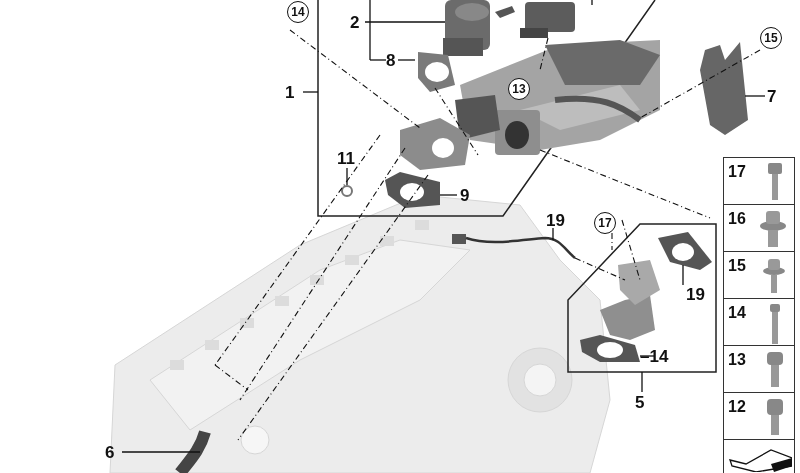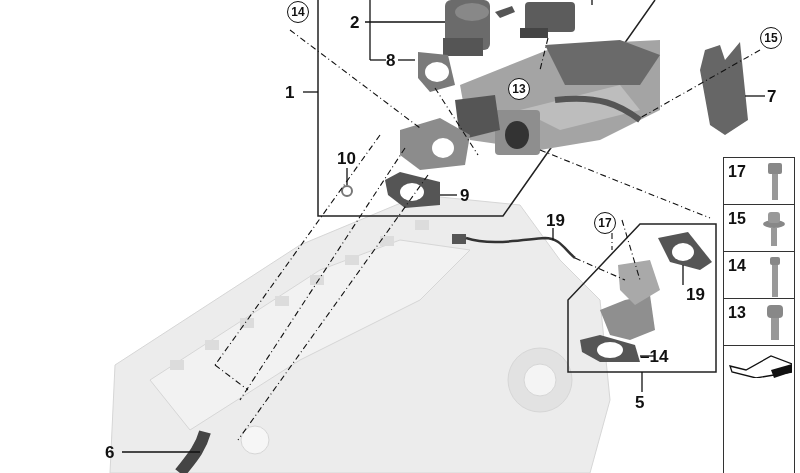--- a/index.html
+++ b/index.html
@@ -139,34 +139,42 @@
 
   <div class="lbl" style="left:285px;top:84px">1</div>
   <div class="lbl" style="left:350px;top:14px">2</div>
   <div class="lbl" style="left:635px;top:394px">5</div>
   <div class="lbl" style="left:105px;top:444px">6</div>
   <div class="lbl" style="left:767px;top:88px">7</div>
   <div class="lbl" style="left:386px;top:52px">8</div>
   <div class="lbl" style="left:460px;top:187px">9</div>
   <div class="lbl" style="left:686px;top:286px">19</div>
   <div class="lbl" style="left:640px;top:348px">–14</div>
-  <div class="lbl" style="left:337px;top:150px">10</div>
+  <div class="lbl" style="left:337px;top:150px">11</div>
   <div class="lbl" style="left:546px;top:212px">19</div>
 
   <div class="circ" style="left:508px;top:78px">13</div>
   <div class="circ" style="left:287px;top:1px">14</div>
   <div class="circ" style="left:760px;top:27px">15</div>
   <div class="circ" style="left:594px;top:212px">17</div>
 
   <div class="legend">
     <div class="cell">
       <span class="num">17</span>
       <svg width="26" height="42">
           <rect x="6" y="2" width="14" height="11" rx="2" fill="#888"></rect>
           <rect x="10" y="13" width="6" height="26" fill="#999"></rect>
+        </svg>
+    </div>
+    <div class="cell">
+      <span class="num">16</span>
+      <svg width="30" height="42">
+          <ellipse cx="15" cy="18" rx="13" ry="5" fill="#888"></ellipse>
+          <rect x="8" y="3" width="14" height="13" rx="3" fill="#999"></rect>
+          <rect x="10" y="22" width="10" height="17" fill="#999"></rect>
         </svg>
     </div>
     <div class="cell">
       <span class="num">15</span>
       <svg width="28" height="42">
           <ellipse cx="14" cy="16" rx="11" ry="4" fill="#888"></ellipse>
           <rect x="8" y="4" width="12" height="11" rx="3" fill="#999"></rect>
           <rect x="11" y="20" width="6" height="18" fill="#999"></rect>
         </svg>
     </div>
@@ -177,20 +185,27 @@
           <rect x="10" y="10" width="6" height="32" fill="#999"></rect>
         </svg>
     </div>
     <div class="cell">
       <span class="num">13</span>
       <svg width="26" height="42">
           <rect x="5" y="3" width="16" height="13" rx="4" fill="#888"></rect>
           <rect x="9" y="16" width="8" height="22" fill="#999"></rect>
         </svg>
     </div>
+    <div class="cell">
+      <span class="num">12</span>
+      <svg width="26" height="42">
+          <rect x="5" y="3" width="16" height="16" rx="4" fill="#888"></rect>
+          <rect x="9" y="19" width="8" height="20" fill="#999"></rect>
+        </svg>
+    </div>
     <div class="cell last">
       <svg width="66" height="28" style="right:2px;top:4px">
           <path d="M4 16 L20 20 L45 6 L66 14 L66 22 L30 28 L6 22 Z" fill="#fff" stroke="#111" stroke-width="1.3"></path>
           <path d="M45 20 L66 14 L66 22 L48 28 Z" fill="#111"></path>
         </svg>
     </div>
   </div>
 
 </div>
 

